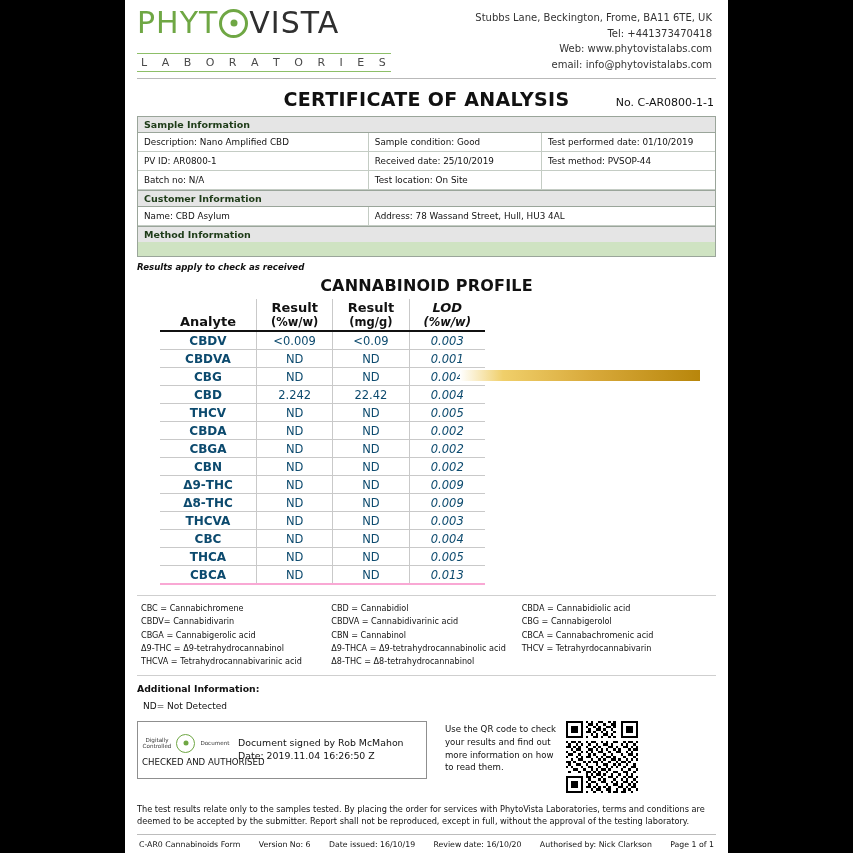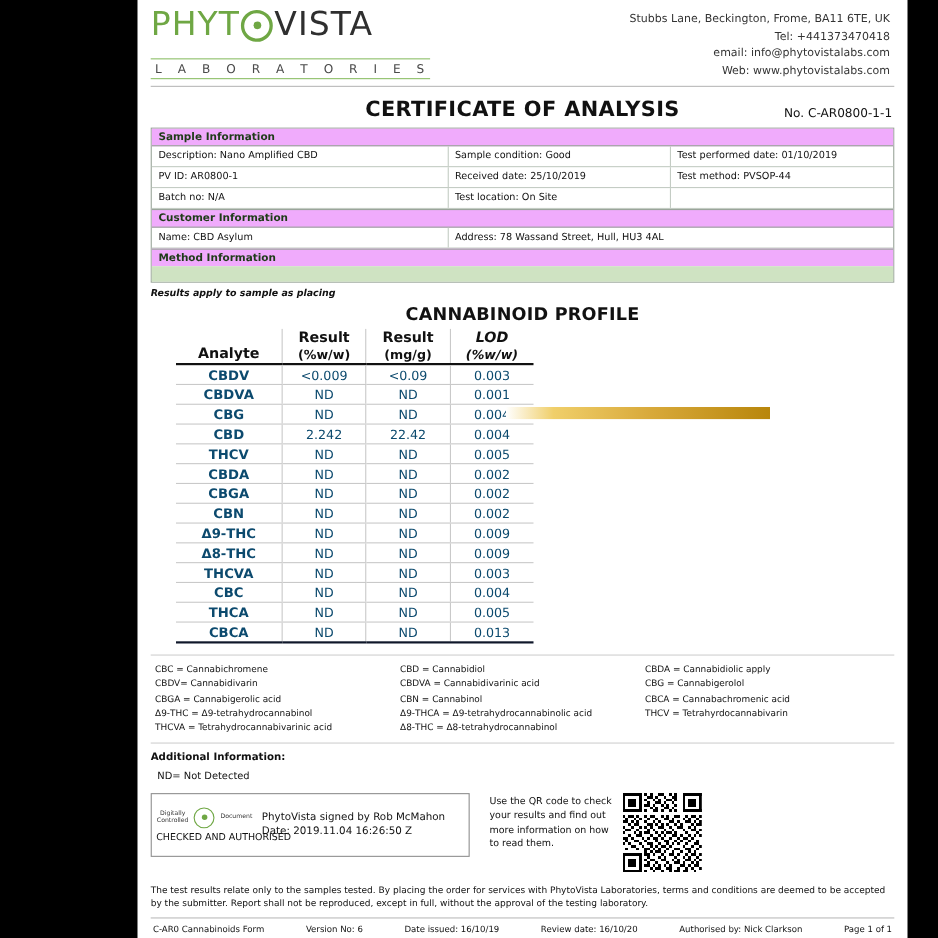--- a/index.html
+++ b/index.html
@@ -3,21 +3,21 @@
 <meta charset="utf-8">
 <style>
   html,body{margin:0;padding:0;}
   body{
     width:853px;height:853px;
     background:#000;
     font-family:"DejaVu Sans", sans-serif;
     overflow:hidden;
   }
   .page{
-    position:absolute;left:125px;top:0;width:700px;height:853px;
+    position:absolute;left:125px;top:0;width:603px;height:853px;
     background:#fff;
   }
   
   .header{
     display:flex;align-items:flex-start;justify-content:space-between;
     padding:6px 10px 0 12px;
   }
   .logo-wrap{padding-top:2px;}
   .logo-main{
     font-family:"DejaVu Sans", sans-serif;
@@ -46,21 +46,21 @@
   
   .title-row{
     display:flex;align-items:center;justify-content:center;
     margin-top:9px;position:relative;
   }
   .coa-title{font-size:19px;font-weight:bold;color:#111;letter-spacing:.3px;}
   .coa-no{position:absolute;right:14px;bottom:1px;font-size:11px;color:#111;}
   
   .info{margin:6px 12px 0 12px;border:1px solid #9aa59a;}
   .sec-head{
-    background:#f0abfc;font-size:9.5px;font-weight:bold;color:#1d3b17;
+    background:#e5e5e5;font-size:9.5px;font-weight:bold;color:#1d3b17;
     padding:2px 6px;border-bottom:1px solid #9aa59a;
   }
   .inforow{display:flex;border-bottom:1px solid #c4ccc4;}
   .inforow:last-child{border-bottom:none;}
   .infocell{
     font-size:8.8px;color:#111;padding:4px 6px;
     border-right:1px solid #c4ccc4;box-sizing:border-box;
   }
   .infocell:last-child{border-right:none;}
   .c1{width:40%;}
@@ -87,22 +87,22 @@
   }
   table.cann th .hdr1{font-size:13px;display:block;}
   table.cann th .hdr2{font-size:11.5px;display:block;}
   table.cann th.an{font-size:13px;}
   table.cann th.lod{font-style:italic;}
   table.cann td{
     text-align:center;padding:1.5px 4px;color:#0c4a6e;
     border-bottom:1px solid #c9c9c9;
   }
   table.cann td.an{font-weight:bold;font-size:12px;}
-  table.cann td.lod{}
-  table.cann tr:last-child td{border-bottom:2px solid #0f172a;}
+  table.cann td.lod{font-style:italic;}
+  table.cann tr:last-child td{border-bottom:2px solid #f9a8d4;}
   .colline{border-left:1px solid #c9c9c9;}
   .gold-bar{
     position:absolute;left:335px;top:71px;width:240px;height:11px;
     background:linear-gradient(90deg,#ffffff 0%,#f0cf6a 18%,#d8a93a 55%,#b8860b 100%);
   }
   
   .abbr{
     margin:10px 12px 0 12px;border-top:1px solid #cfcfcf;border-bottom:1px solid #cfcfcf;
     padding:6px 4px 6px 4px;display:flex;
   }
@@ -152,22 +152,22 @@
       <div class="logo-main">
         <span>PHYT</span>
           <span class="logo-o"></span>
           <span class="dark">VISTA</span>
       </div>
       <div class="logo-sub">L A B O R A T O R I E S</div>
     </div>
     <div class="contact">
       <div>Stubbs Lane, Beckington, Frome, BA11 6TE, UK</div>
       <div>Tel: +441373470418</div>
+      <div>Web: www.phytovistalabs.com</div>
       <div>email: info@phytovistalabs.com</div>
-      <div>Web: www.phytovistalabs.com</div>
     </div>
   </div>
   <div class="rule"></div>
 
   <div class="title-row">
     <div class="coa-title">CERTIFICATE OF ANALYSIS</div>
     <div class="coa-no">No. C-AR0800-1-1</div>
   </div>
 
   <div class="info">
@@ -192,21 +192,21 @@
     <div class="sec-head" style="border-top:1px solid #9aa59a;">Customer Information</div>
     <div class="inforow">
       <div class="infocell c1">Name: CBD Asylum</div>
       <div class="infocell" style="width:60%;">Address: 78 Wassand Street, Hull, HU3 4AL</div>
     </div>
 
     <div class="sec-head" style="border-top:1px solid #9aa59a;border-bottom:none;">Method Information</div>
     <div class="band"></div>
   </div>
 
-  <div class="note-italic">Results apply to sample as placing</div>
+  <div class="note-italic">Results apply to check as received</div>
 
   <div class="cp-title">CANNABINOID PROFILE</div>
 
   <div class="results-area">
     <div class="gold-bar"></div>
     <table class="cann">
       <thead>
         <tr>
           <th class="an" style="width:100px;">Analyte</th>
           <th class="colline" style="width:75px;">
@@ -321,21 +321,21 @@
       <div class="abbr-item">THCVA = Tetrahydrocannabivarinic acid</div>
     </div>
     <div class="abbr-col">
       <div class="abbr-item">CBD =     Cannabidiol</div>
       <div class="abbr-item">CBDVA = Cannabidivarinic acid</div>
       <div class="abbr-item">CBN =     Cannabinol</div>
       <div class="abbr-item">Δ9-THCA  = Δ9-tetrahydrocannabinolic acid</div>
       <div class="abbr-item">Δ8-THC = Δ8-tetrahydrocannabinol</div>
     </div>
     <div class="abbr-col">
-      <div class="abbr-item">CBDA = Cannabidiolic apply</div>
+      <div class="abbr-item">CBDA = Cannabidiolic acid</div>
       <div class="abbr-item">CBG =  Cannabigerolol</div>
       <div class="abbr-item">CBCA = Cannabachromenic acid</div>
       <div class="abbr-item">THCV = Tetrahyrdocannabivarin</div>
       <div class="abbr-item"></div>
     </div>
   </div>
 
   <div class="addl">Additional Information:</div>
   <div class="nd">ND= Not Detected</div>
 
@@ -346,21 +346,21 @@
           <span class="stamp-top">
             <span>Digitally</span><br>
             <span>Controlled</span>
           </span>
           <span class="stamp-mark"></span>
           <span class="stamp-top">Document</span>
         </div>
         <div class="stamp-checked">CHECKED AND AUTHORISED</div>
       </div>
       <div class="sig-text">
-        <div>PhytoVista signed by Rob McMahon</div>
+        <div>Document signed by Rob McMahon</div>
         <div>Date: 2019.11.04 16:26:50 Z</div>
       </div>
     </div>
     <div class="qr-area">
       <div class="qr-text">Use the QR code to check your results and find out more information on how to read them.</div>
       <svg class="qr" viewBox="0 0 29 29" shape-rendering="crispEdges">
         <rect width="29" height="29" fill="#fff"></rect>
         <g fill="#000">
           <rect x="0" y="0" width="7" height="1"></rect>
             <rect x="0" y="6" width="7" height="1"></rect>

